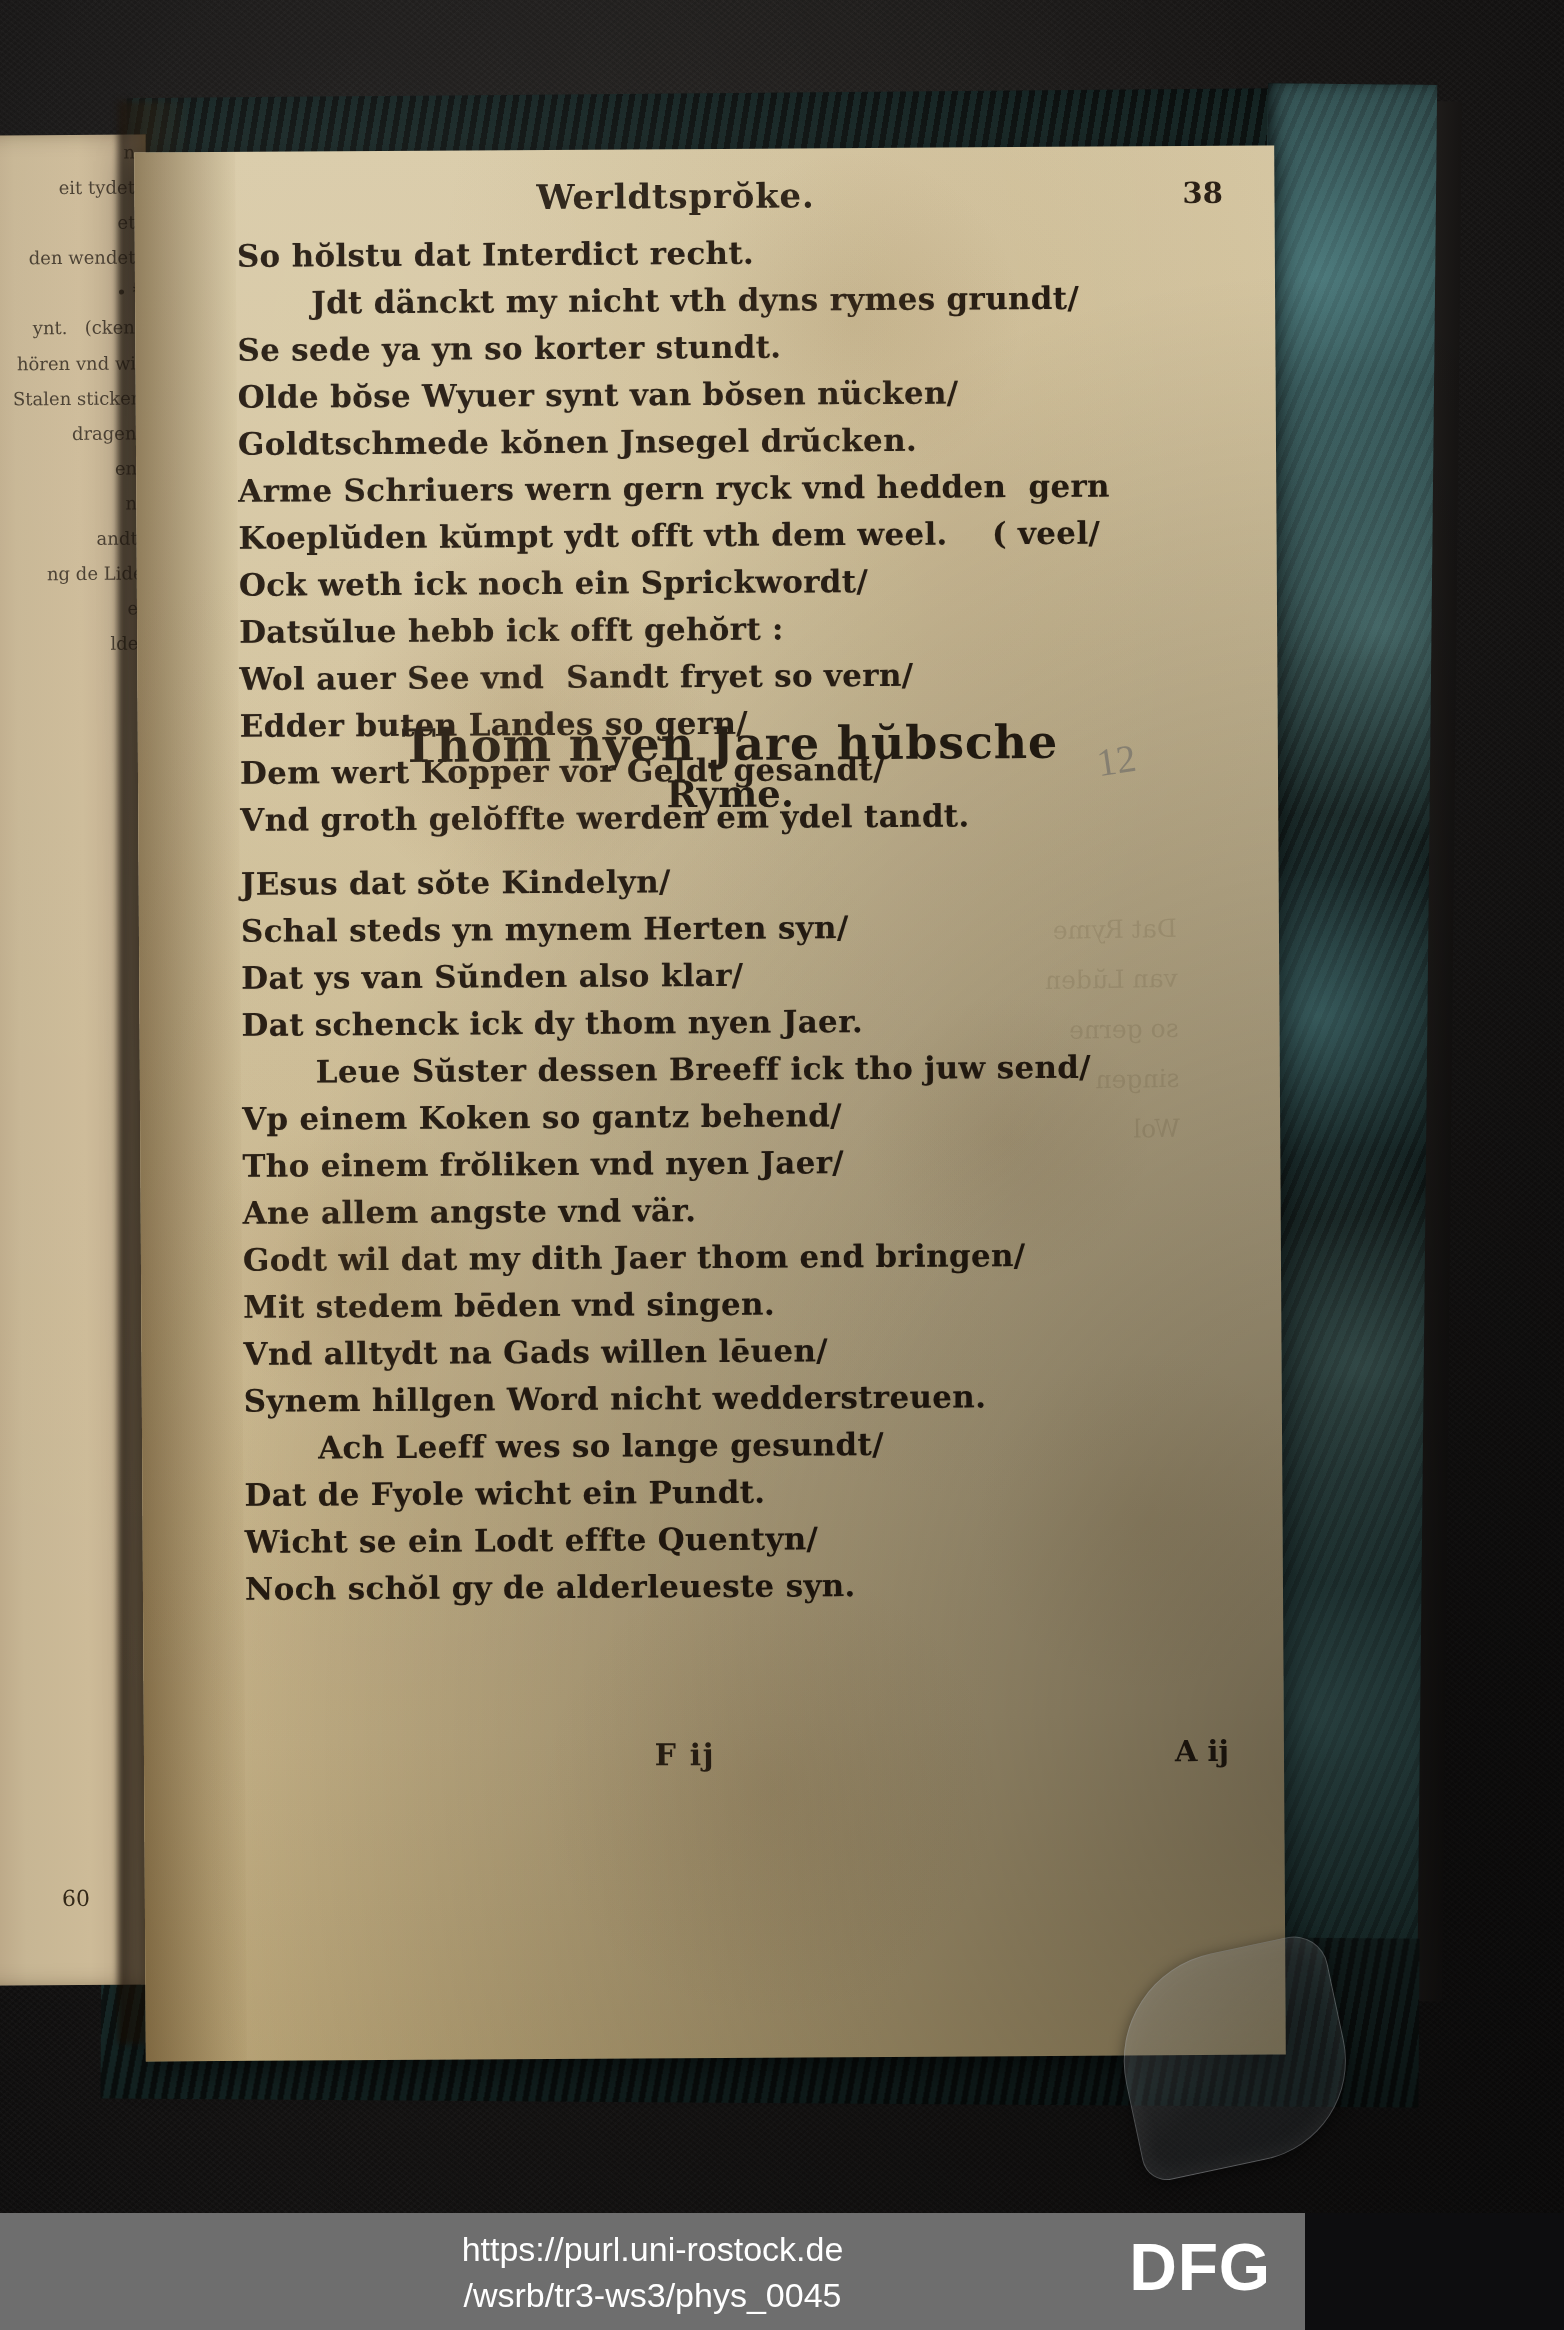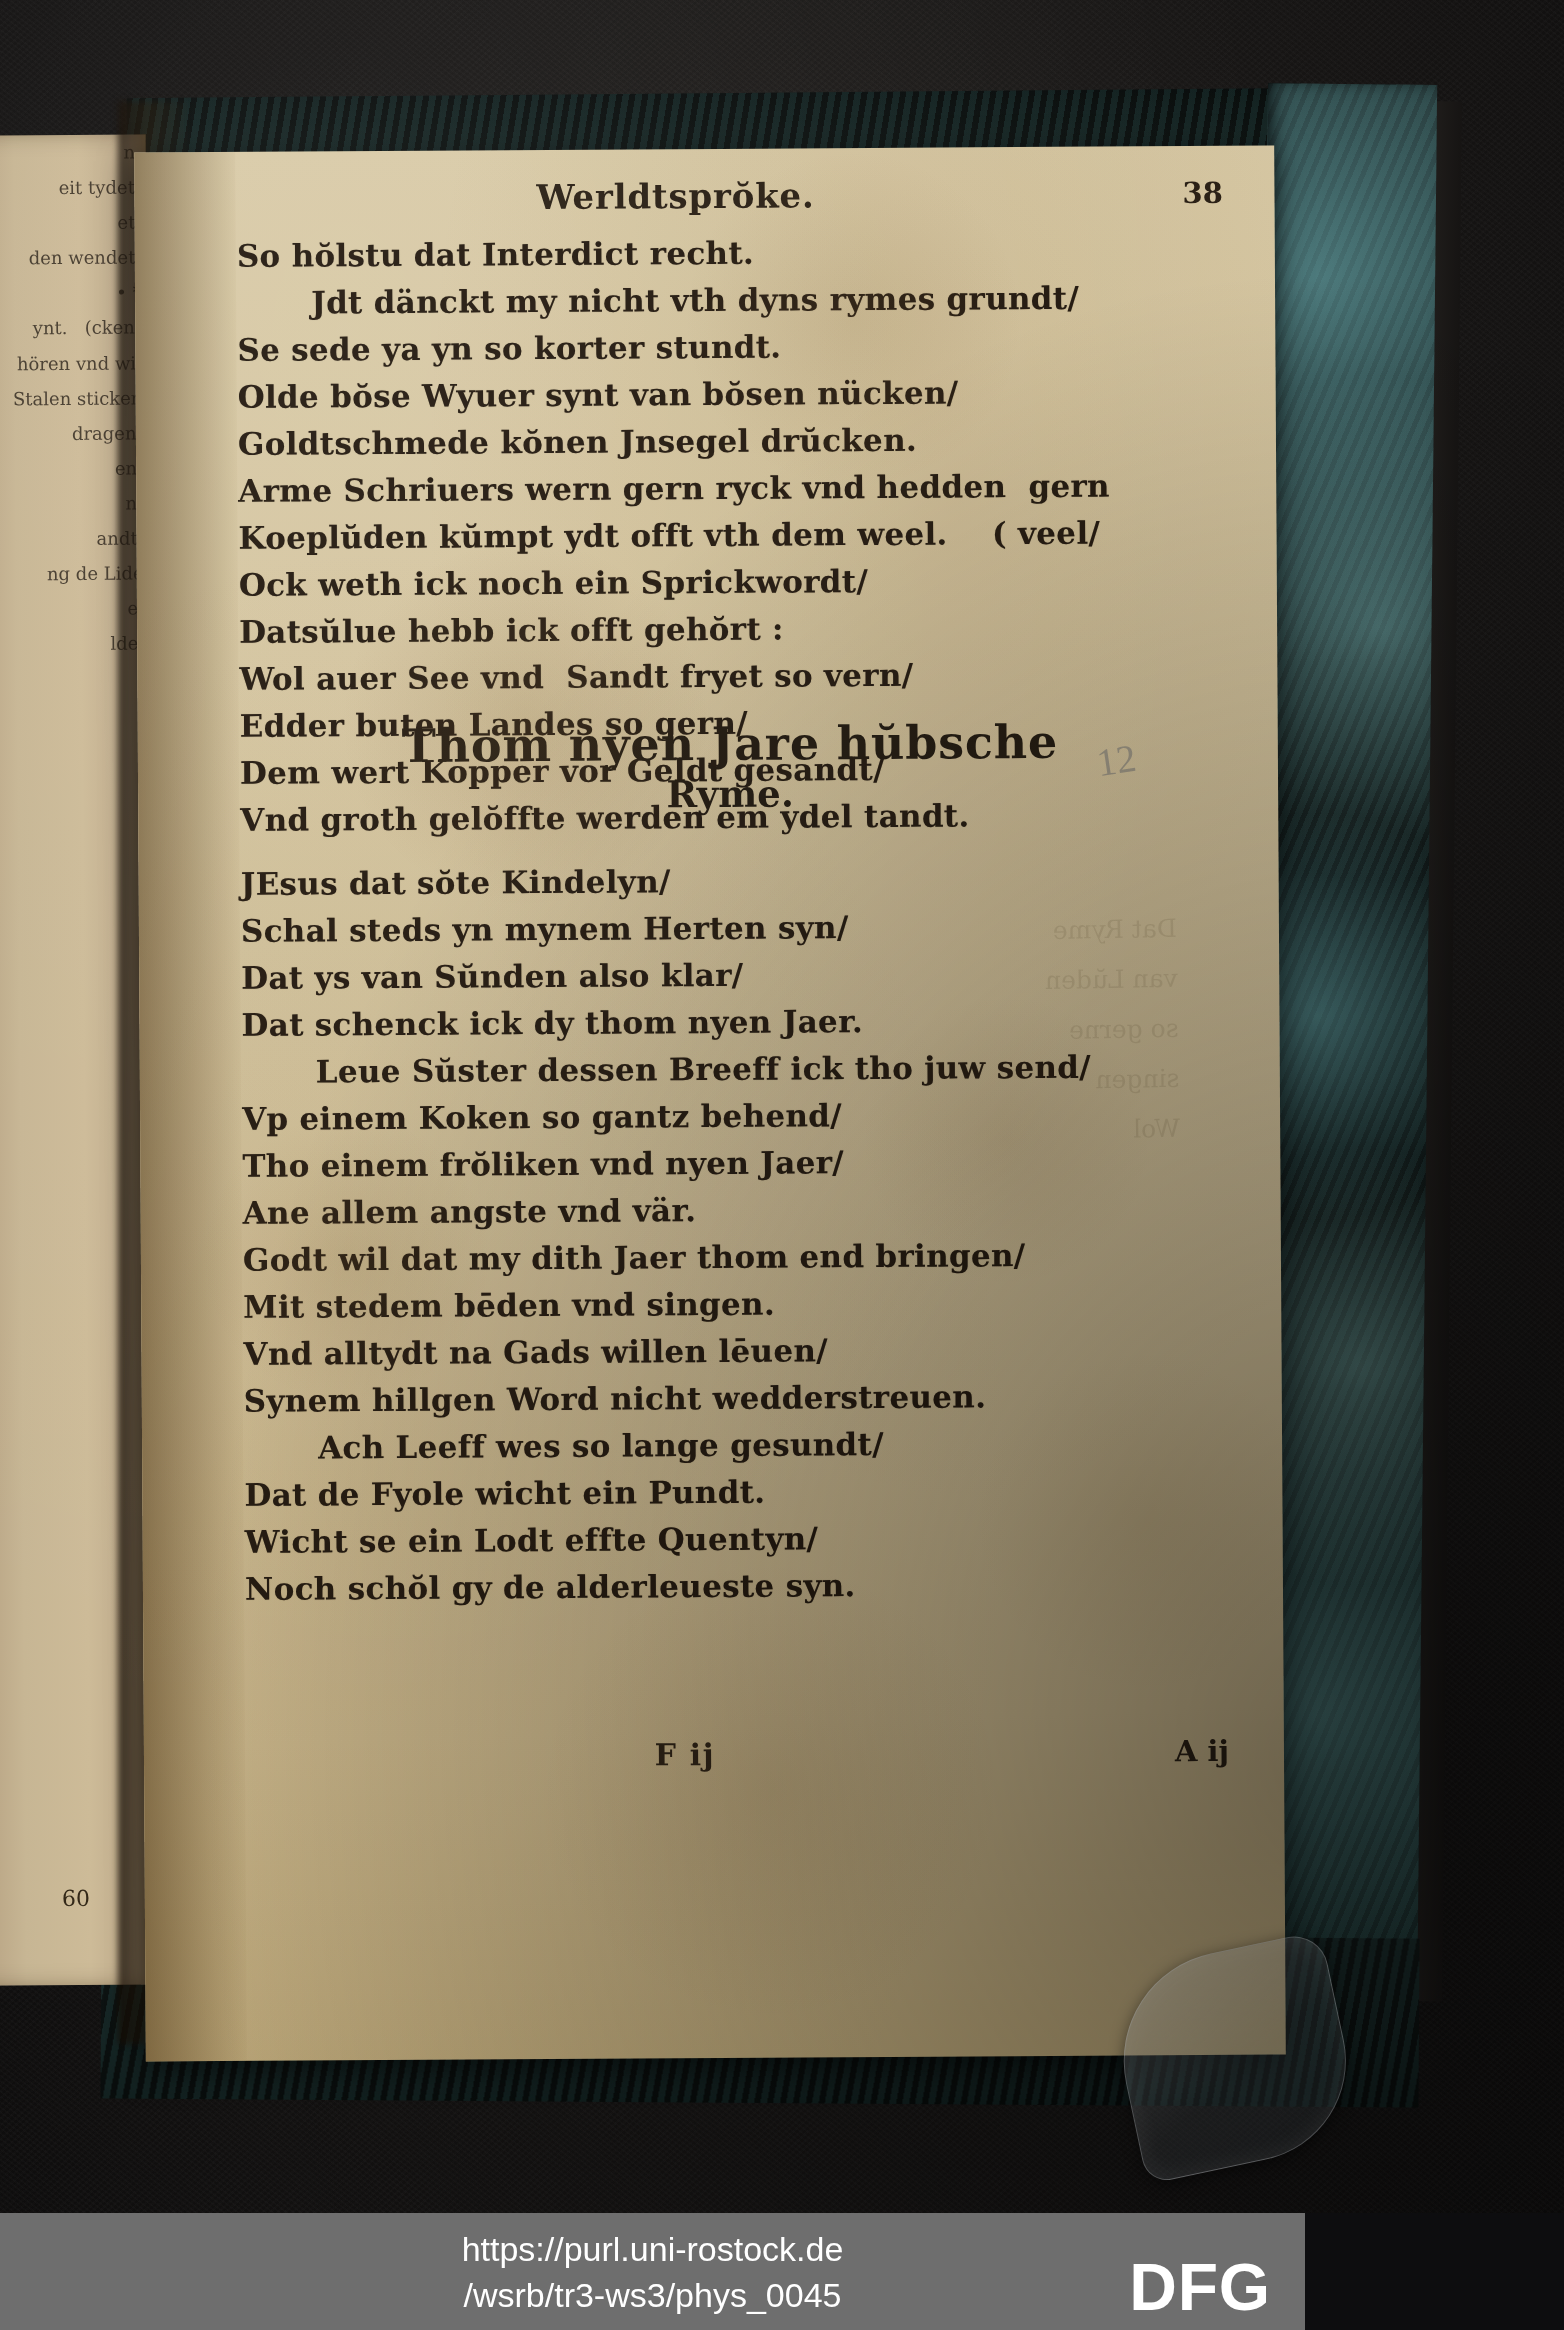--- a/index.html
+++ b/index.html
@@ -310,21 +310,21 @@
     color: #ffffff;
     font-family: "Liberation Sans", sans-serif;
     font-size: 34px;
     line-height: 46px;
     text-align: center;
     white-space: pre-line;
   }
   #footer .dfg {
     position: absolute;
     right: 34px;
-    top: 36px;
+    top: 16px;
     color: #ffffff;
     font-family: "Liberation Sans", sans-serif;
     font-weight: 700;
     font-size: 66px;
     letter-spacing: 0.8px;
   }
 </style>
 </head>
 <body>
 

